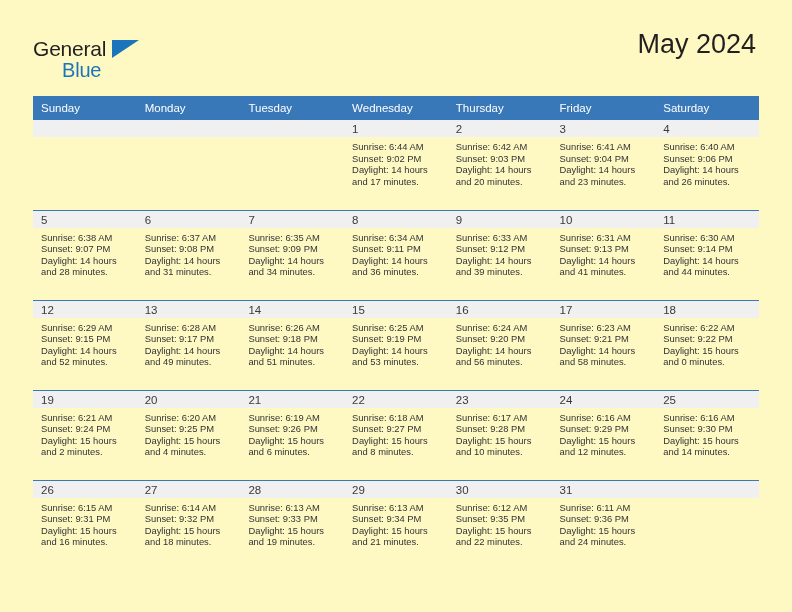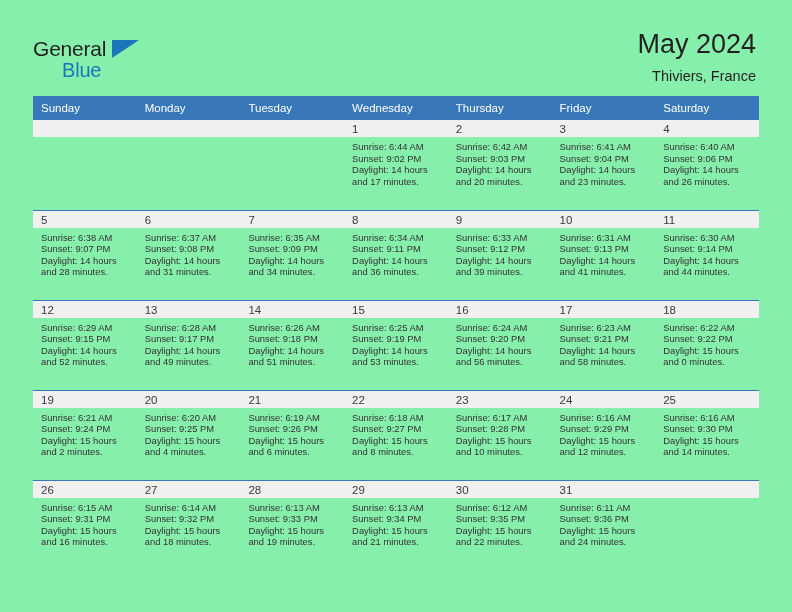--- a/index.html
+++ b/index.html
@@ -6,21 +6,21 @@
   html, body {
     width: 792px;
     height: 612px;
     background: #ffffff;
     font-family: "Liberation Sans", sans-serif;
   }
   .page {
     position: relative;
     width: 792px;
     height: 612px;
-    background: #86efac;
+    background: #fef9c3;
   }
 
   
   .top {
     display: flex;
     align-items: flex-start;
     justify-content: space-between;
     padding: 26px 36px 0 33px;
     height: 96px;
   }
@@ -116,21 +116,20 @@
 <div class="page">
 
   <div class="top">
     <div class="brand">
       <span class="brand-general">General</span>
       <span class="brand-triangle"></span>
       <span class="brand-blue">Blue</span>
     </div>
     <div class="titles">
       <div class="cal-title">May 2024</div>
-      <div class="cal-sub">Thiviers, France</div>
     </div>
   </div>
 
   <table class="cal">
     <thead>
       <tr>
         <th>Sunday</th>
         <th>Monday</th>
         <th>Tuesday</th>
         <th>Wednesday</th>

